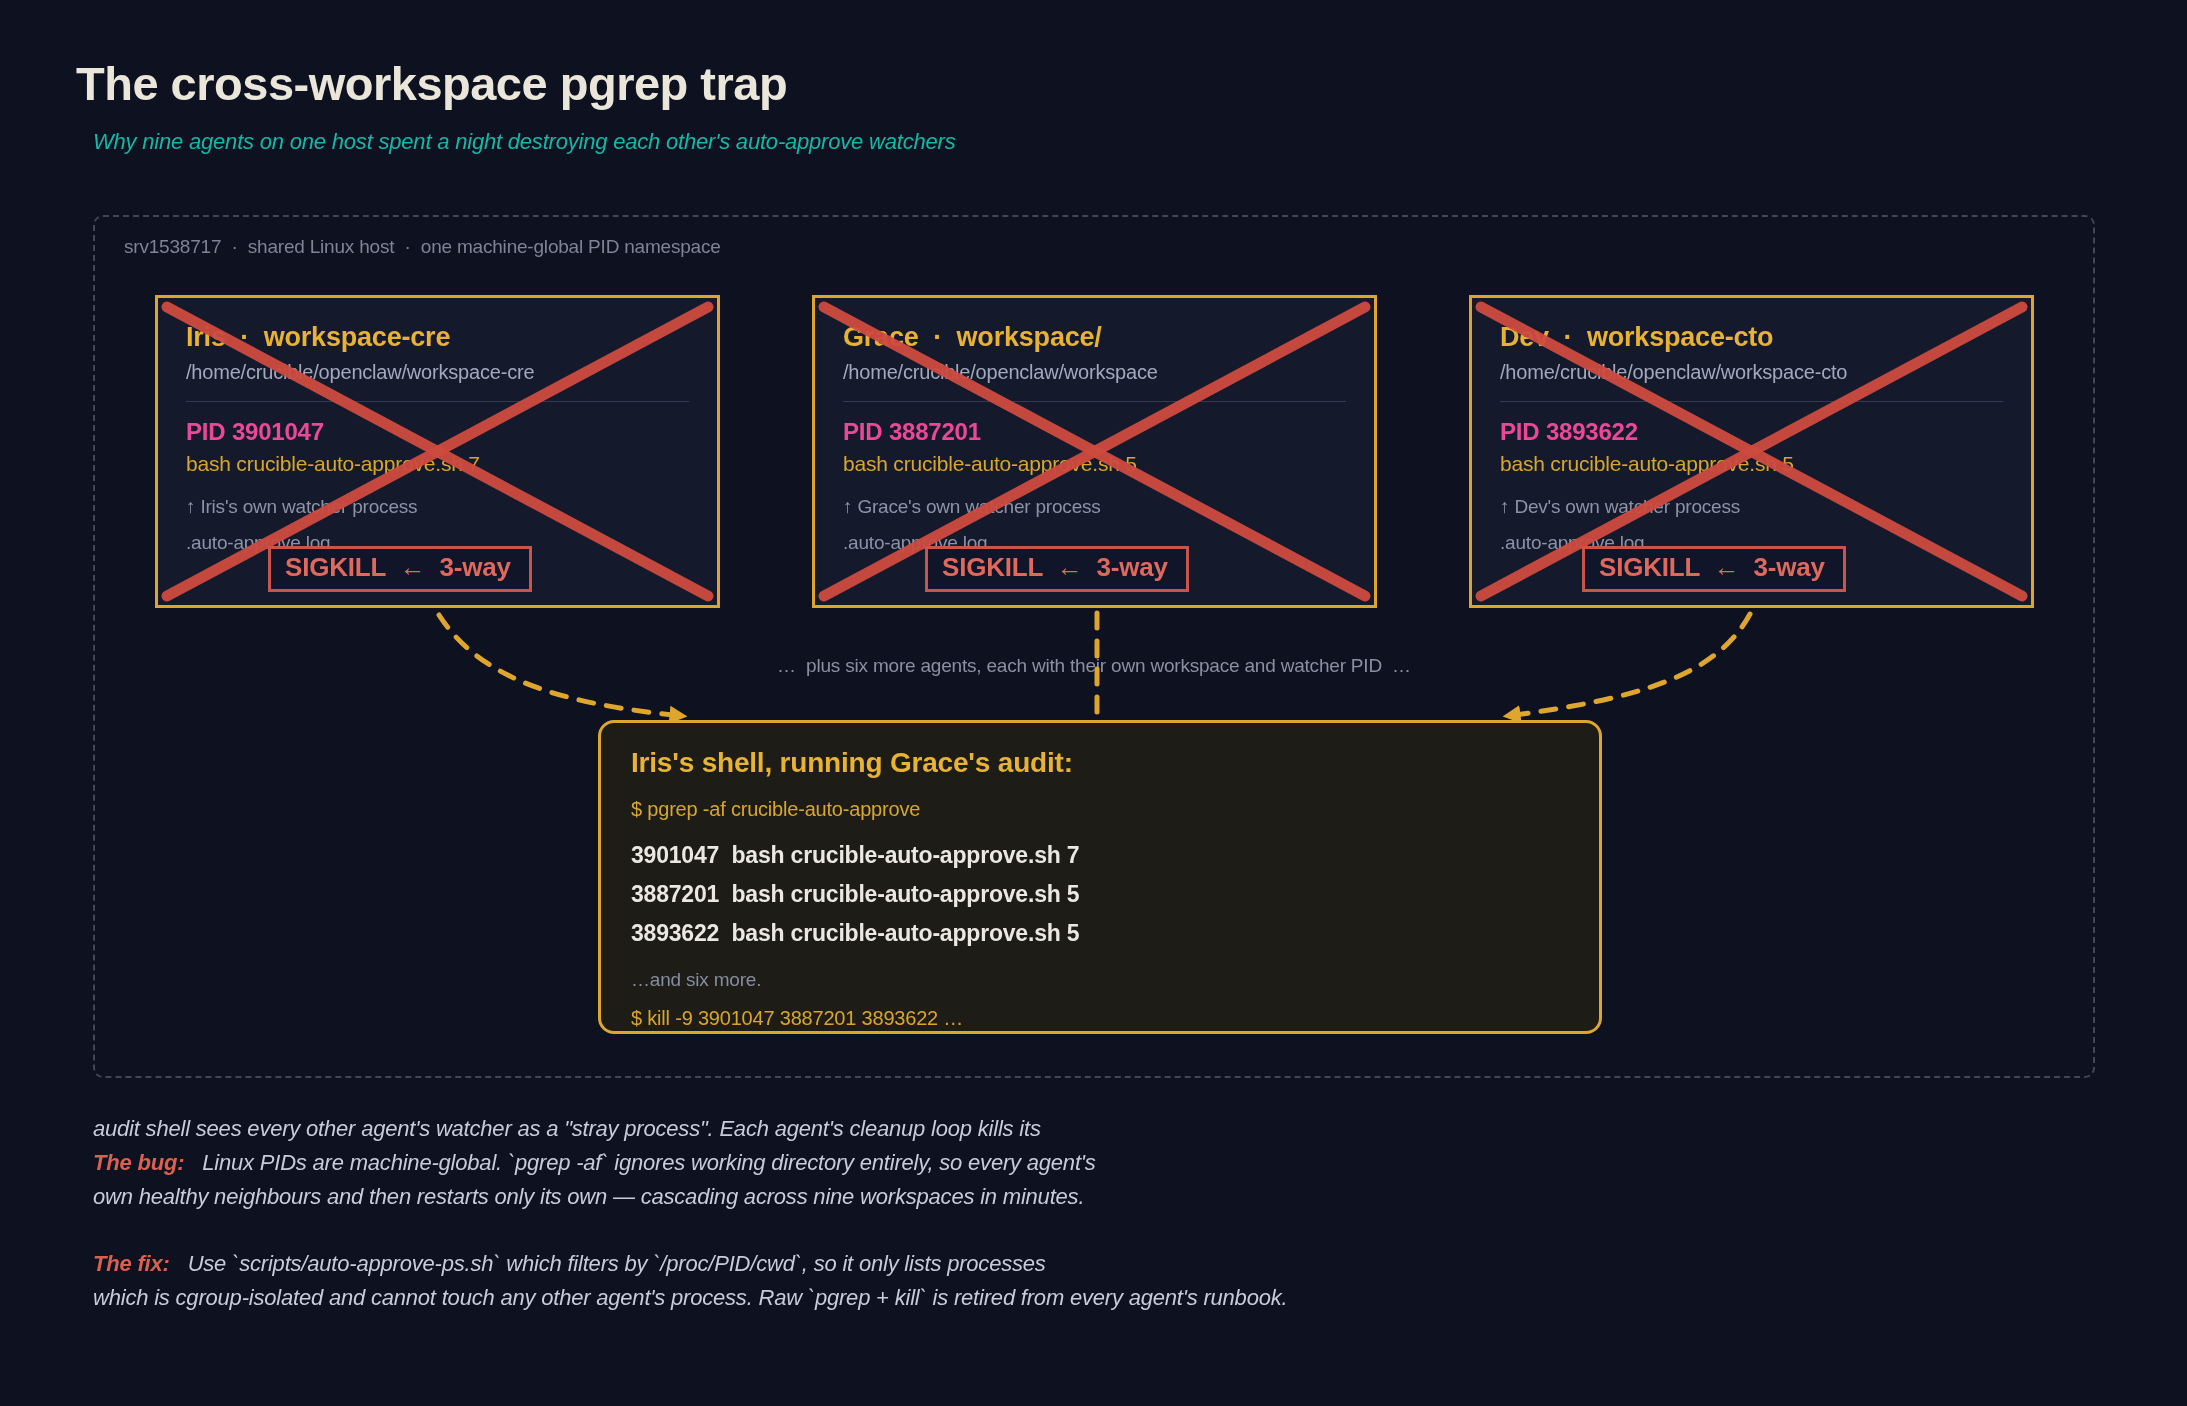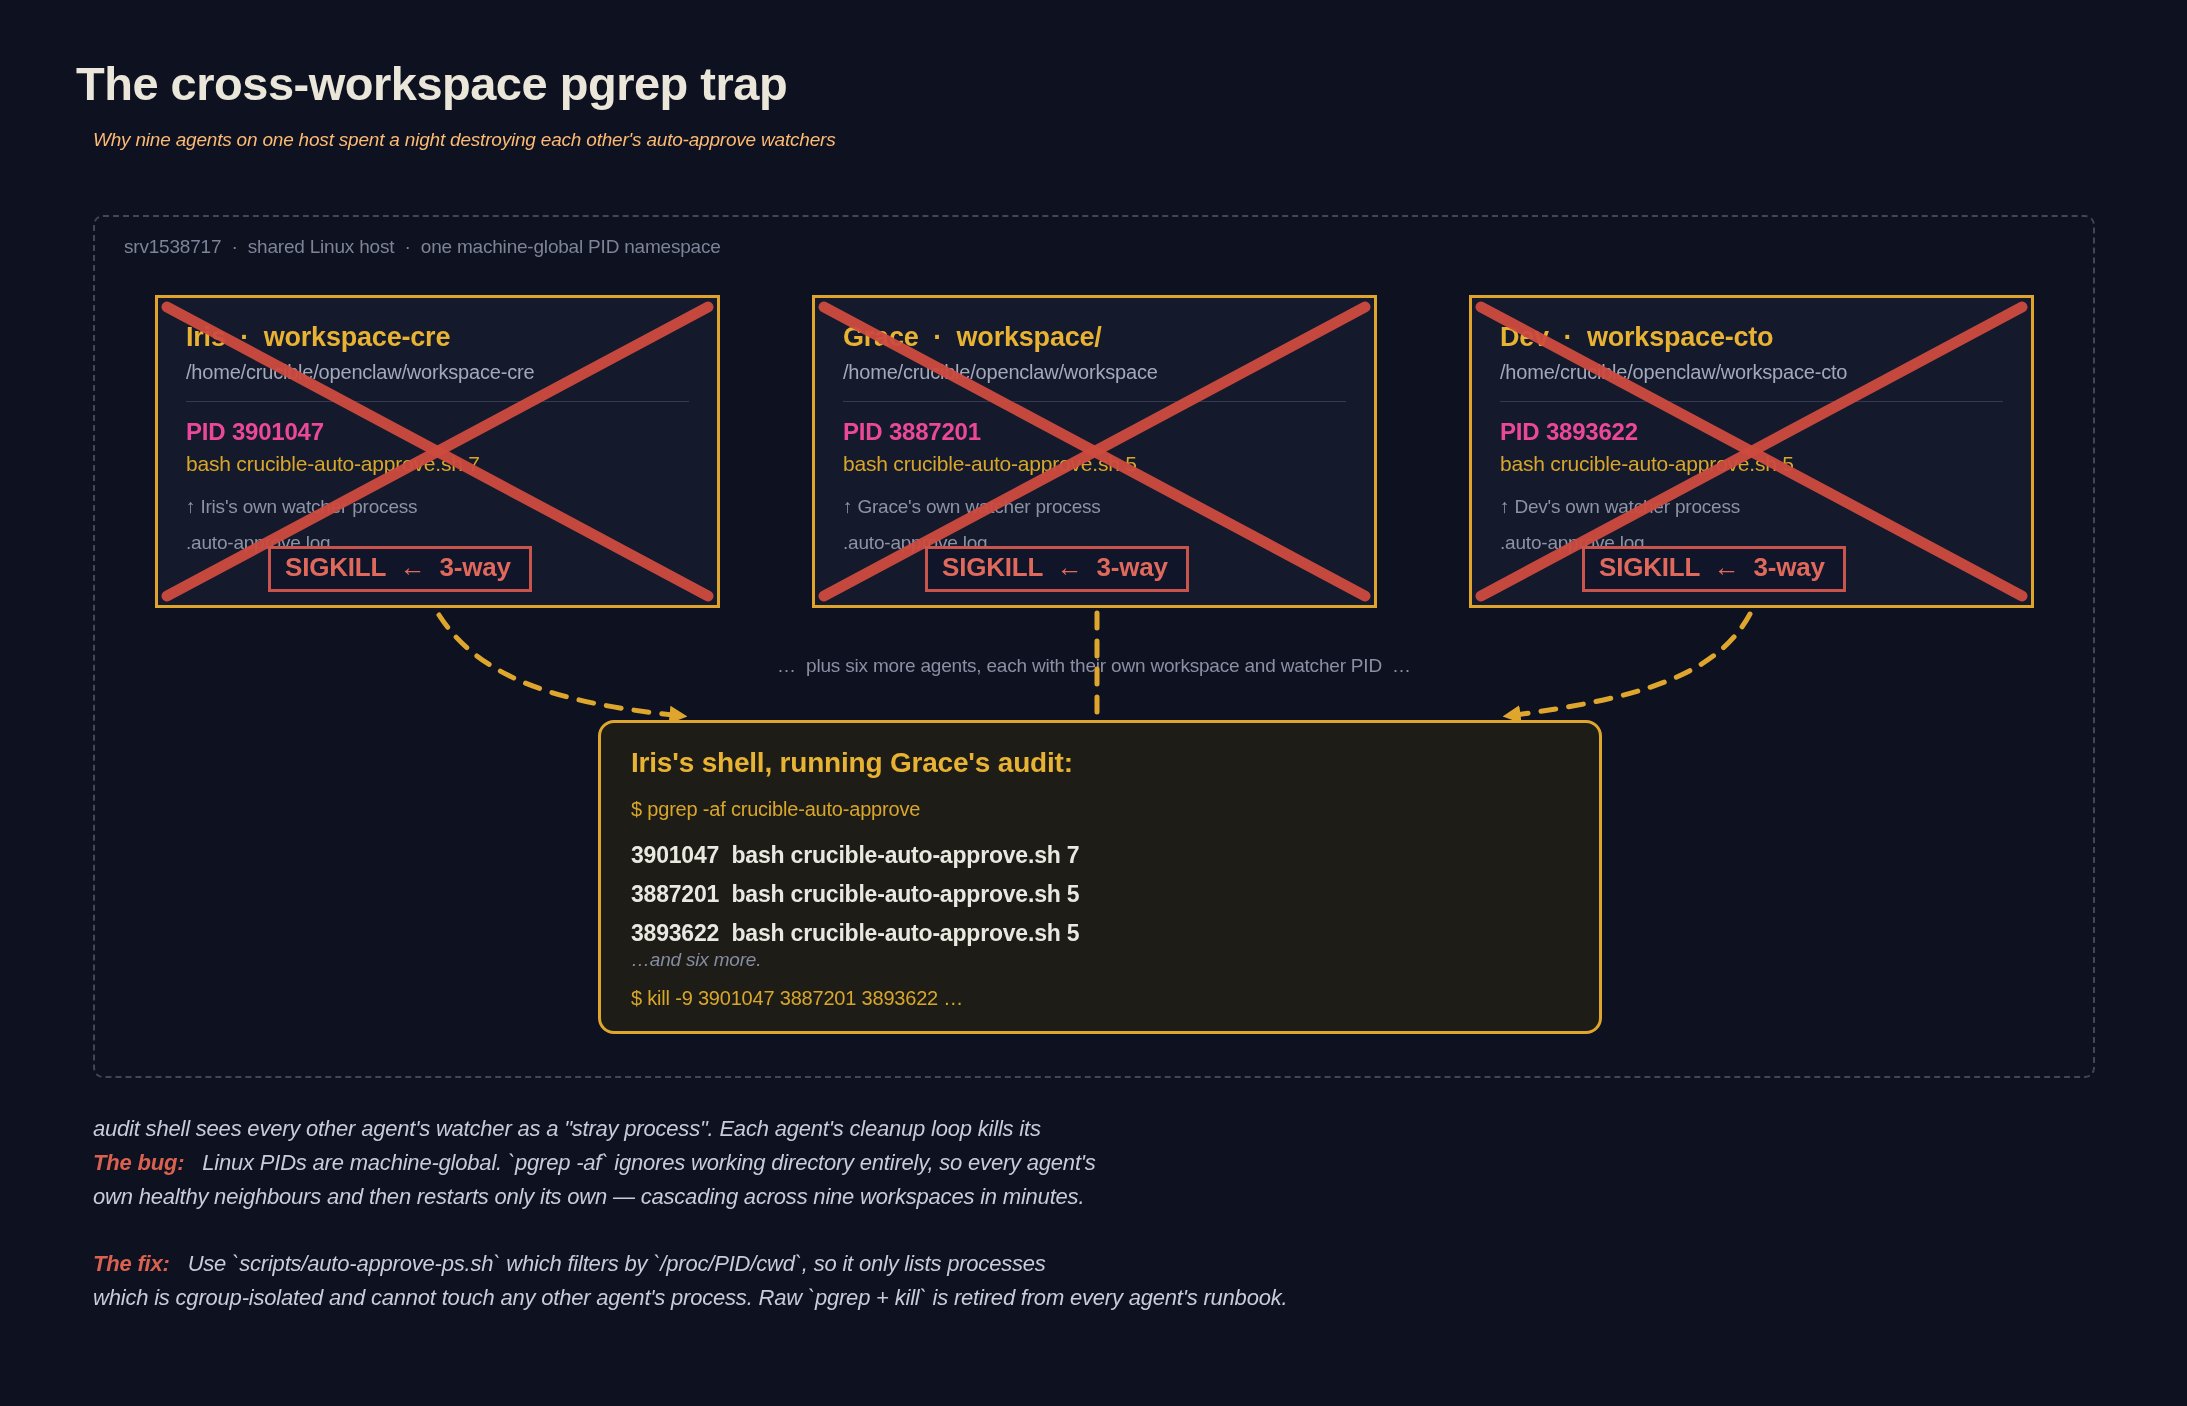--- a/index.html
+++ b/index.html
@@ -3,21 +3,21 @@
 <meta charset="utf-8">
 <style>
   html,body{margin:0;padding:0;background:#0d1120;}
   #canvas{
     position:relative;width:2187px;height:1406px;background:#0d1120;
     font-family:"Liberation Sans","DejaVu Sans",sans-serif;overflow:hidden;
     letter-spacing:-0.2px;
   }
   .page-title{position:absolute;left:76px;top:56px;font-size:47px;font-weight:bold;
     color:#eae6d9;letter-spacing:-0.5px;}
-  .page-subtitle{position:absolute;left:93px;top:129px;font-size:19px;font-style:italic;color:#fdba74;}
+  .page-subtitle{position:absolute;left:93px;top:129px;font-size:22px;font-style:italic;color:#14b8a6;}
 
   .host-panel{position:absolute;left:93px;top:215px;width:2002px;height:863px;
     border:2px dashed #414757;border-radius:10px;box-sizing:border-box;}
   .host-label{position:absolute;left:29px;top:19px;font-size:19px;color:#7d8496;white-space:pre;}
 
   .cards-row{position:absolute;left:60px;top:78px;display:flex;gap:92px;}
   .agent-card{position:relative;width:565px;height:313px;background:#141a2c;
     border:3px solid #dfa42c;box-sizing:border-box;padding:24px 28px;}
   .card-title{font-size:27px;font-weight:bold;color:#e8b233;white-space:pre;}
   .card-path{margin-top:8px;font-size:20px;color:#a2a9bb;}
@@ -38,21 +38,21 @@
 
   .terminal-panel{position:absolute;left:503px;top:503px;width:1004px;height:314px;
     background:#1d1c17;border:3px solid #dfa62e;border-radius:16px;
     box-sizing:border-box;padding:24px 30px;}
   .terminal-title{font-size:28px;font-weight:bold;color:#e8b233;line-height:32px;}
   .terminal-cmd{font-size:20px;color:#d8a62a;line-height:24px;white-space:pre;}
   .cmd-1{margin-top:18px;}
   .terminal-out{font-size:23px;font-weight:bold;color:#eae8e1;line-height:29px;white-space:pre;}
   .out-0{margin-top:20px;}
   .out-1,.out-2{margin-top:10px;}
-  .terminal-more{margin-top:0;font-size:19px;color:#868ca0;line-height:24px;font-style:italic;}
+  .terminal-more{margin-top:20px;font-size:19px;color:#868ca0;line-height:24px;}
   .cmd-2{margin-top:14px;}
 
   .para{position:absolute;left:93px;width:1600px;font-size:22px;font-style:italic;
     color:#c8ccd8;line-height:34px;}
   .para-bug{top:1112px;}
   .para-fix{top:1247px;}
   .para-heading{font-weight:bold;color:#da614f;margin-right:18px;}
   .para-line{white-space:pre;}
 </style>
 </head>

